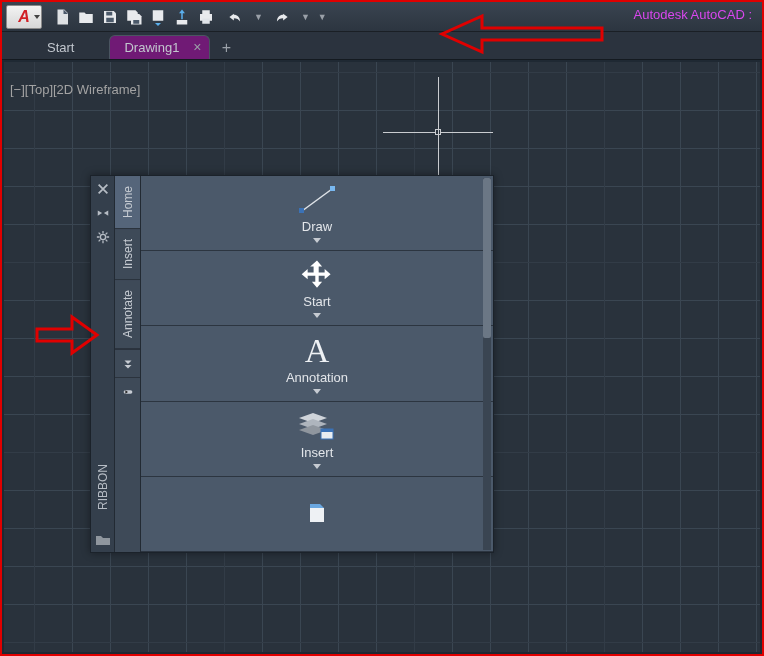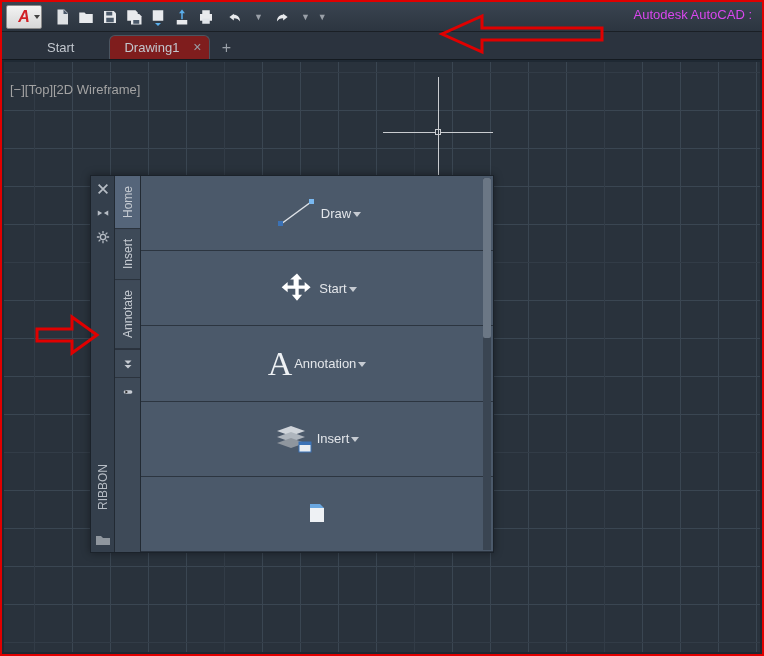--- a/index.html
+++ b/index.html
@@ -72,21 +72,21 @@
     gap: 4px;
     border-bottom: 1px solid #141a20;
   }
   .tab {
     height: 24px;
     padding: 0 30px 0 14px;
     display: flex;
     align-items: center;
     font-size: 13px;
     color: #c2c7ce;
-    background: #7f1d1d;
+    background: #701a75;
     border: 1px solid #4a5560;
     border-bottom: none;
     border-top-left-radius: 6px;
     border-top-right-radius: 6px;
     position: relative;
   }
   .tab.inactive { background: transparent; border-color: transparent; }
   .tab .close {
     position: absolute; right: 8px; top: 4px;
     color: #9aa0a8; font-size: 14px; line-height: 1;
@@ -186,21 +186,21 @@
   .vtab.iconic svg{width:14px;height:14px;color:#c6cbd2;}
   .palette-body {
     flex: 1;
     display: flex;
     flex-direction: column;
     position: relative;
   }
   .panel {
     flex: 1 1 0;
     border-bottom: 1px solid #2c3540;
-    display:flex;flex-direction:row;align-items:center;justify-content:center;
+    display:flex;flex-direction:column;align-items:center;justify-content:center;
     gap:2px;
     position:relative;
   }
   .panel:last-child{border-bottom:none;flex:0 0 28px;}
   .panel .pic { height: 34px; display:flex;align-items:center;justify-content:center;}
   .panel .plabel { font-size: 13px; color: #e3e6ea; }
   .panel .expand {
     width:0;height:0;border-left:4px solid transparent;border-right:4px solid transparent;border-top:5px solid #c6cbd2;
     margin-top:2px;
   }

